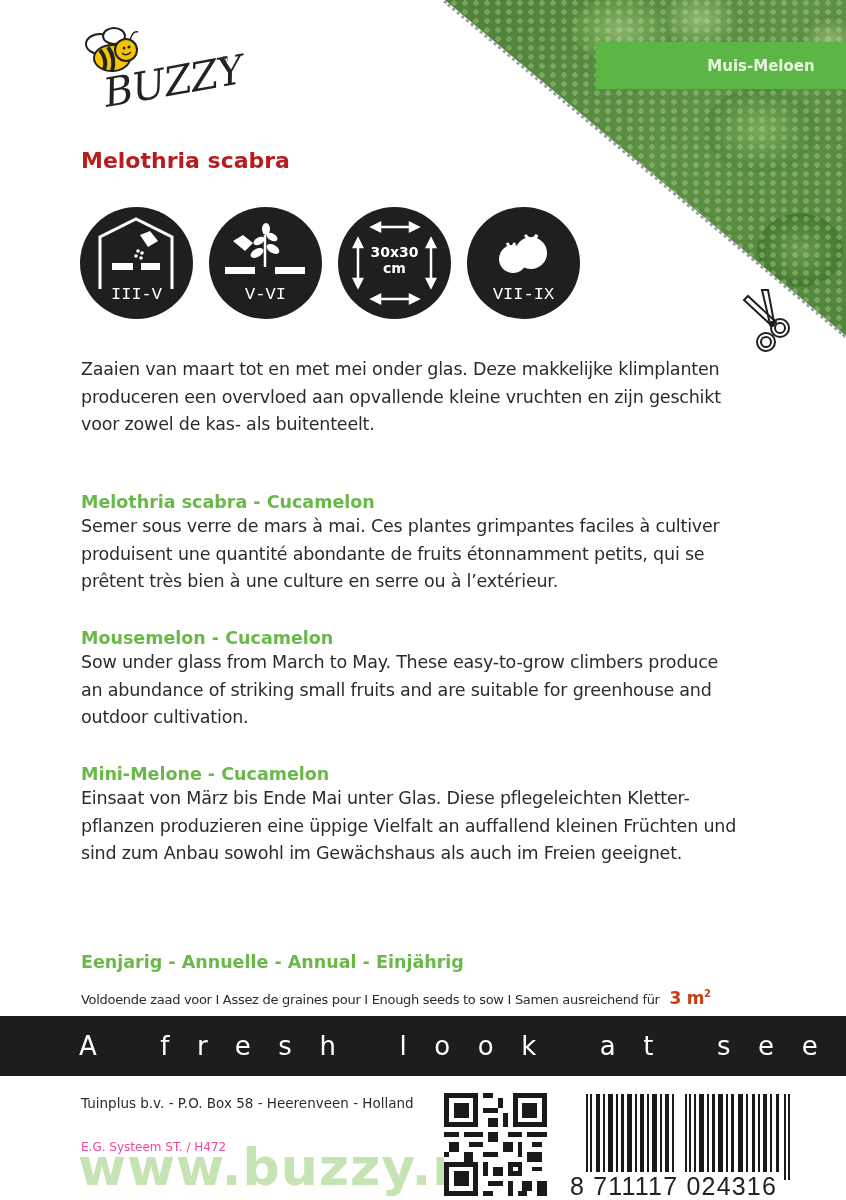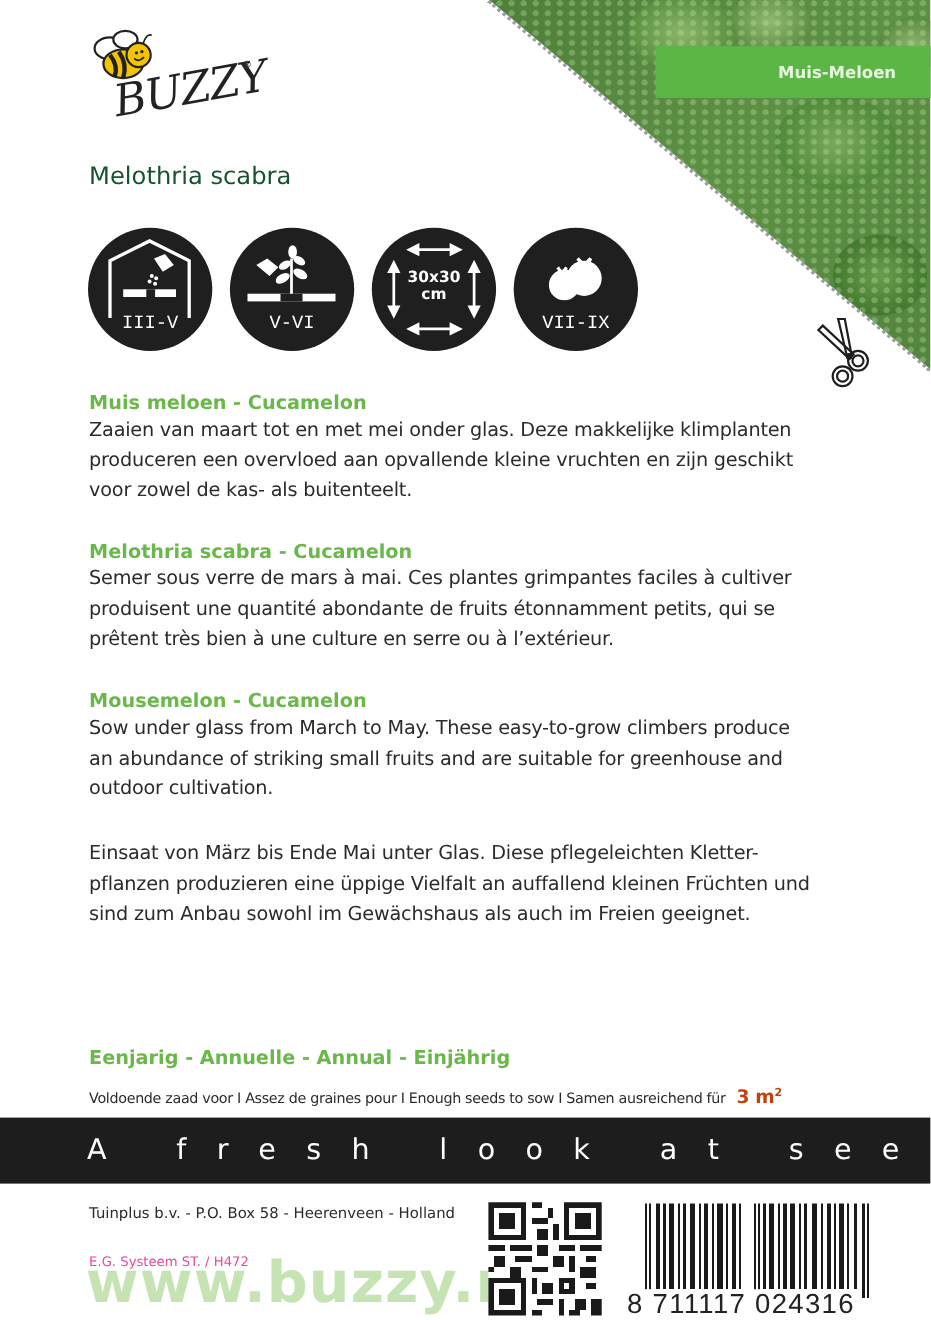--- a/index.html
+++ b/index.html
@@ -43,21 +43,21 @@
 
   
   .logo { left:78px; top:22px; width:160px; height:110px; }
   .logo-text {
     left:103px; top:58px; font-family:"DejaVu Serif", serif; font-style:italic;
     font-size:40px; color:#222; letter-spacing:-1px; transform: rotate(-10deg);
   }
   .reg { left:220px; top:55px; font-size:9px; color:#333; }
 
   .species {
-    left:81px; top:148px; font-size:22px; font-weight:normal; color:#14532d;
+    left:81px; top:148px; font-size:22px; font-weight:bold; color:#b91c1c;
   }
 
   
   .icon-circle {
     width:113px; height:112px; border-radius:50%; background:#1f1f1f;
     top:207px; color:#fff;
   }
   .icon-circle svg { position:absolute; left:0; top:0; }
   .icon-label {
     position:absolute; left:0; width:100%; text-align:center;
@@ -203,41 +203,41 @@
     <path d="M2 14 L6 10 L34 36 L30 40 Z"></path>
     <circle cx="38" cy="42" r="9"></circle>
       <circle cx="38" cy="42" r="5"></circle>
     <circle cx="24" cy="56" r="9"></circle>
       <circle cx="24" cy="56" r="5"></circle>
     <circle cx="30" cy="38" r="2"></circle>
   </g>
 </svg>
 
 <div class="abs section" style="top:356px;">
-  <h2>Muis meloen - Cucamelon</h2>
   <p>Zaaien van maart tot en met mei onder glas. Deze makkelijke klimplanten</p>
   <p>produceren een overvloed aan opvallende kleine vruchten en zijn geschikt</p>
   <p class="last">voor zowel de kas- als buitenteelt.</p>
 </div>
 
 <div class="abs section" style="top:491px;">
   <h2>Melothria scabra - Cucamelon</h2>
   <p>Semer sous verre de mars à mai. Ces plantes grimpantes faciles à cultiver</p>
   <p>produisent une quantité abondante de fruits étonnamment petits, qui se</p>
   <p class="last">prêtent très bien à une culture en serre ou à l’extérieur.</p>
 </div>
 
 <div class="abs section" style="top:627px;">
   <h2>Mousemelon - Cucamelon</h2>
   <p>Sow under glass from March to May. These easy-to-grow climbers produce</p>
   <p>an abundance of striking small fruits and are suitable for greenhouse and</p>
   <p class="last">outdoor cultivation.</p>
 </div>
 
 <div class="abs section" style="top:763px;">
+  <h2>Mini-Melone - Cucamelon</h2>
   <p>Einsaat von März bis Ende Mai unter Glas. Diese pflegeleichten Kletter-</p>
   <p>pflanzen produzieren eine üppige Vielfalt an auffallend kleinen Früchten und</p>
   <p class="last">sind zum Anbau sowohl im Gewächshaus als auch im Freien geeignet.</p>
 </div>
 
 <div class="abs annual">Eenjarig - Annuelle - Annual - Einjährig</div>
 
 <div class="abs sow">
   <span>Voldoende zaad voor I Assez de graines pour I Enough seeds to sow I Samen ausreichend für</span>
   <span class="area"><span>3 m</span><sup>2</sup></span>

